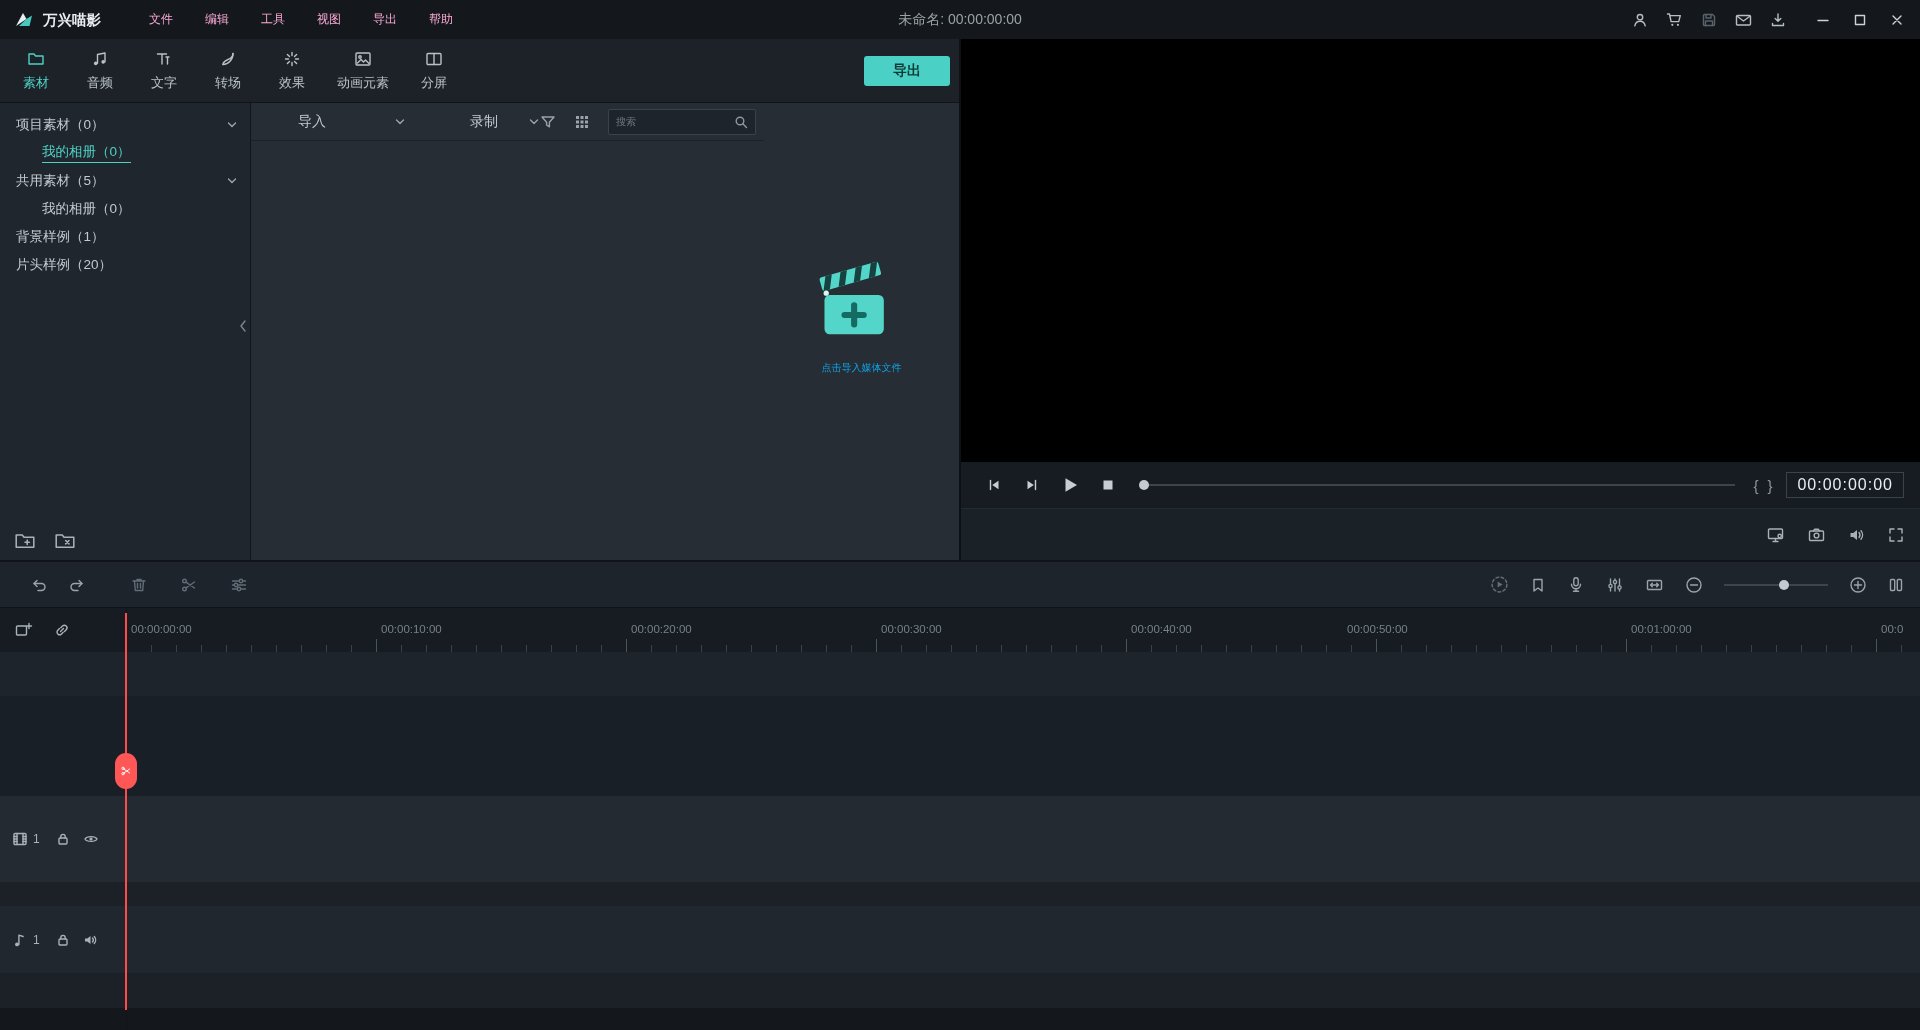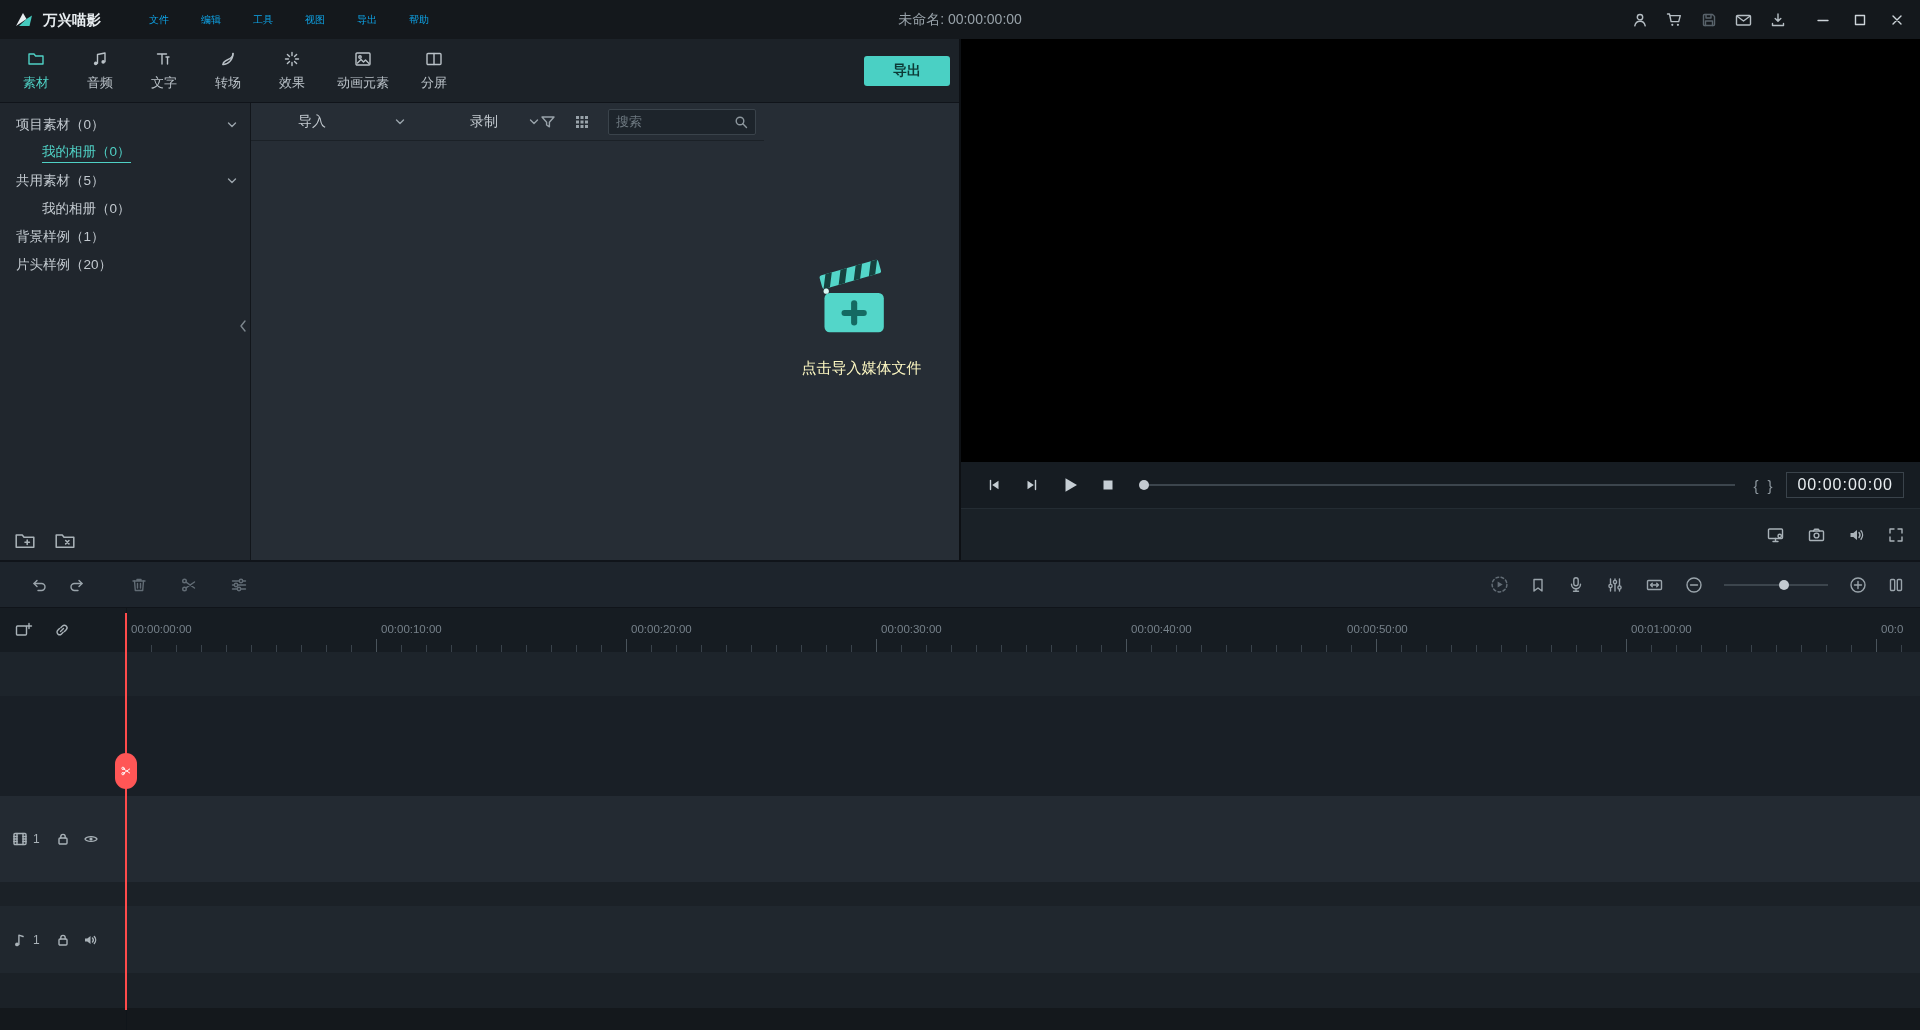--- a/index.html
+++ b/index.html
@@ -7,21 +7,21 @@
   body {
     font-family: "Liberation Sans", "DejaVu Sans", sans-serif;
     background:#14181c; color:#c3cad0; user-select:none; position:relative;
   }
   svg { display:block; fill:none; stroke:currentColor; stroke-width:1.4; stroke-linecap:round; stroke-linejoin:round; }
 
   
   .titlebar { height:39px; display:flex; align-items:center; background:#14181c; position:relative; }
   .logo { display:flex; align-items:flex-end; gap:9px; padding:0 16px 0 14px; }
   .app-name { color:#e8edf0; font-size:14.5px; font-weight:bold; }
-  .menus { display:flex; margin-left:16px; font-size:10px; color:#0ea5e9;justify-content:space-between; }
+  .menus { display:flex; margin-left:16px; font-size:12px; color:#f9a8d4;justify-content:space-between; }
   .menu-item { padding:0 16px; line-height:39px; cursor:default; }
   .project-title { position:absolute; left:50%; transform:translateX(-50%); color:#98a2a9; font-size:14px; }
   .tb-icons { margin-left:auto; display:flex; align-items:center; gap:18px; color:#b6bec4; }
   .tb-icons .dim { color:#59636b; }
   .win-controls { display:flex; align-items:center; gap:23px; margin-left:12px; padding-right:16px; color:#cdd4d9; }
 
   
   .main { display:flex; height:521px; background:#0d1014; }
   .left-region { width:959px; display:flex; flex-direction:column; background:#252c34; }
 
@@ -42,26 +42,26 @@
 
   .media { flex:1; display:flex; flex-direction:row; background:#262d35; }
   .media-toolbar { height:38px; display:flex; align-items:center; border-bottom:1px solid #1b2127; }
   .dd { display:flex; align-items:center; justify-content:space-between; font-size:14px; color:#c3cad0; cursor:pointer; }
   .dd .chev { color:#99a3aa; }
   .dd1 { margin-left:47px; width:108px; }
   .dd2 { margin-left:64px; width:70px; }
   .mt-spacer { flex:1; }
   .mt-icon { color:#99a3aa; margin-right:18px; cursor:pointer; }
   .search { width:148px; height:26px; margin-right:8px; background:#1d242b; border:1px solid #3a434b; border-radius:2px; display:flex; align-items:center; padding:0 7px; gap:6px; }
-  .search input { flex:1; min-width:0; background:transparent; border:none; outline:none; color:#c3cad0; font-size:13px; font-family:inherit; }
+  .search input { flex:1; min-width:0; background:transparent; border:none; outline:none; color:#c3cad0; font-size:10px; font-family:inherit; }
   .search input::placeholder { color:#6f7a82; }
   .search .mag { color:#8d979e; flex:none; }
 
   .media-empty { flex:1; display:flex; flex-direction:column; align-items:center; justify-content:center; gap:17px; padding-bottom:30px; cursor:pointer; }
-  .empty-text { color:#fef9c3; font-size:15px; }
+  .empty-text { color:#0ea5e9; font-size:10px; }
 
   .divider-v { width:2px; background:#0d1014; }
 
   
   .preview { flex:1; display:flex; flex-direction:column; background:#000; }
   .video-canvas { flex:1; background:#000; }
   .playbar { height:46px; background:#161c22; display:flex; align-items:center; padding:0 16px 0 14px; }
   .pb-btn { width:38px; display:flex; justify-content:center; color:#c6ced4; cursor:pointer; }
   .seek { flex:1; height:2px; background:#3c454d; margin:0 18px 0 14px; position:relative; cursor:pointer; }
   .seek-dot { position:absolute; left:0; top:50%; transform:translate(-2px,-50%); width:10px; height:10px; border-radius:50%; background:#c3cad0; }

